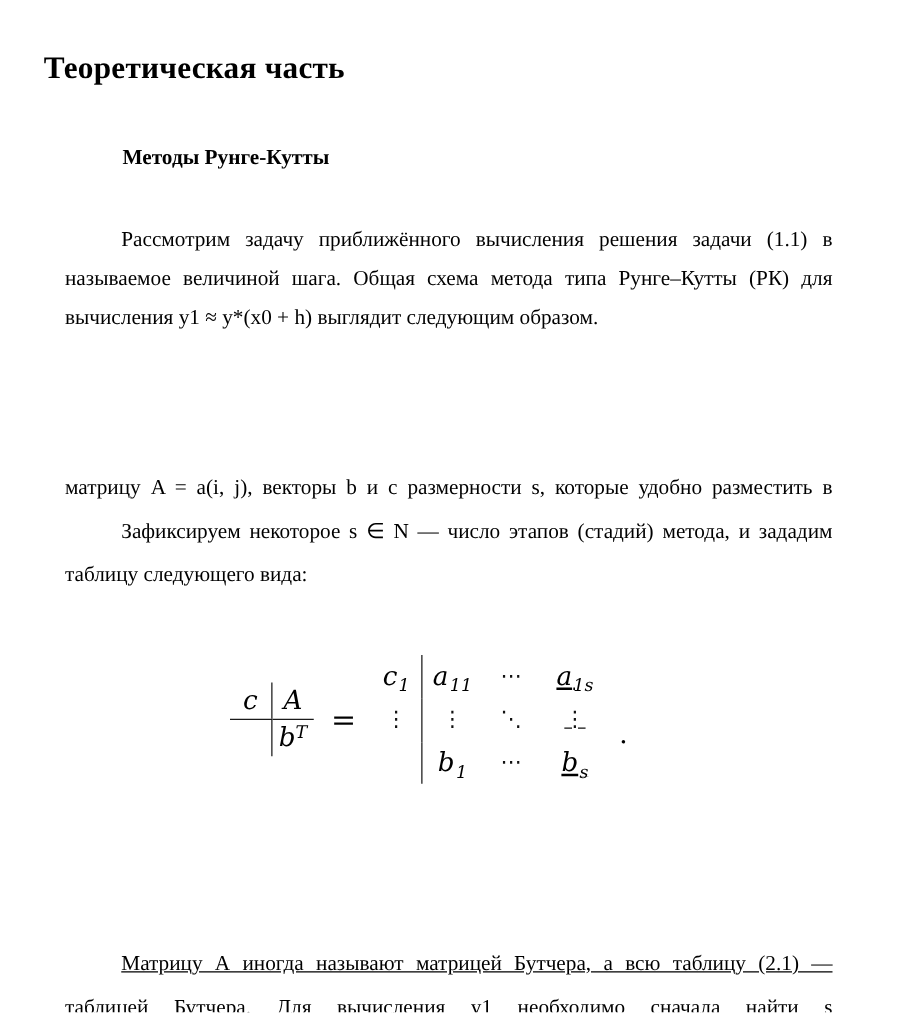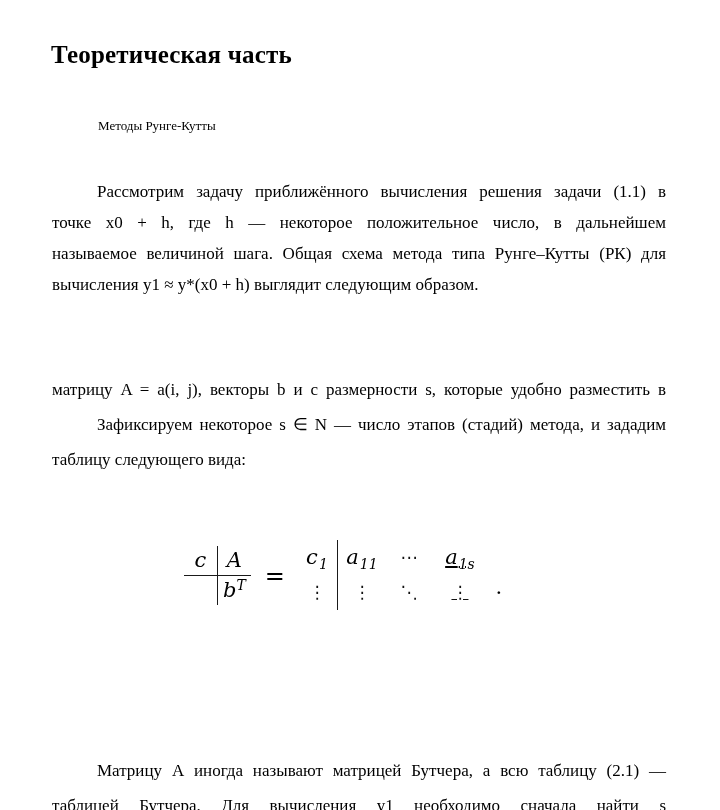--- a/index.html
+++ b/index.html
@@ -7,53 +7,53 @@
     position: relative;
     width: 720px;
     height: 810px;
     background: #ffffff;
     overflow: hidden;
     font-family: "Liberation Serif", serif;
     color: #000000;
   }
   .doc-title {
     position: absolute;
-    left: 51px;
+    left: 35px;
     top: 41px;
     font-size: 25px;
     font-weight: bold;
     line-height: 28px;
     letter-spacing: 0.2px;
     white-space: nowrap;
   }
   .doc-subtitle {
     position: absolute;
     left: 98px;
     top: 114px;
-    font-size: 13px;
-    font-weight: normal;
+    font-size: 17px;
+    font-weight: bold;
     line-height: 24px;
     white-space: nowrap;
   }
   .para {
     position: absolute;
     left: 52px;
     width: 614px;
     font-size: 17px;
   }
   .para .line {
     white-space: nowrap;
     overflow: visible;
   }
   .para .line.j { text-align: justify; text-align-last: justify; }
   .para .line.l { text-align: right; text-align-last: left; }
   .para .line.ind { padding-left: 45px; }
   .p1 { top: 176px; } .p1 .line { line-height: 31px; }
   .p2 { top: 372px; } .p2 .line { line-height: 35px; }
-  .p3 { top: 753px; } .p3 .line { line-height: 35px; }
+  .p3 { top: 753px; } .p3 .line { line-height: 35px; text-decoration: underline; }
 
   
   .formula-wrap {
     position: absolute;
     left: 0;
     top: 503px;
     width: 720px;
     height: 144px;
     display: flex;
     justify-content: center;
@@ -120,21 +120,20 @@
 <body>
 
 <div class="page">
 
   <div class="doc-title">Теоретическая часть</div>
 
   <div class="doc-subtitle">Методы Рунге-Кутты</div>
 
   <div class="para p1">
     <div class="line j ind">Рассмотрим задачу приближённого вычисления решения задачи (1.1) в</div>
-    <div class="line j">точке x0 + h, где h — некоторое положительное число, в дальнейшем</div>
     <div class="line j">называемое величиной шага. Общая схема метода типа Рунге–Кутты (РК) для</div>
     <div class="line l">вычисления y1 ≈ y*(x0 + h) выглядит следующим образом.</div>
   </div>
 
   <div class="para p2">
     <div class="line j">матрицу A = a(i, j), векторы b и c размерности s, которые удобно разместить в</div>
     <div class="line j ind">Зафиксируем некоторое s ∈ N — число этапов (стадий) метода, и зададим</div>
     <div class="line l">таблицу следующего вида:</div>
   </div>
 
@@ -163,20 +162,26 @@
             <td class="bl"><span>a</span><sub>11</sub></td>
             <td class="dots">⋯</td>
             <td><span>a</span><sub>1s</sub></td>
           </tr>
           <tr>
             <td class="dots">⋮</td>
             <td class="bl dots">⋮</td>
             <td class="dots">⋱</td>
             <td class="dots">⋮</td>
           </tr>
+          <tr class="brow">
+            <td></td>
+            <td class="bl"><span>b</span><sub>1</sub></td>
+            <td class="dots">⋯</td>
+            <td><span>b</span><sub>s</sub></td>
+          </tr>
         </tbody>
       </table>
 
       <div class="eq-period">.</div>
     </div>
   </div>
 
   <div class="para p3">
     <div class="line j ind">Матрицу А иногда называют матрицей Бутчера, а всю таблицу (2.1) —</div>
     <div class="line j">таблицей Бутчера. Для вычисления y1 необходимо сначала найти s</div>

